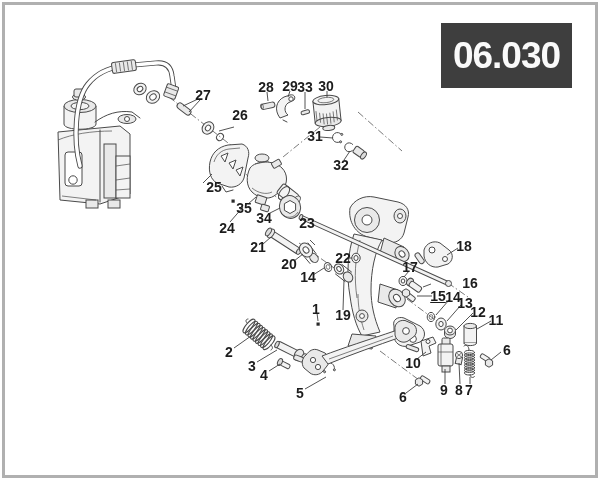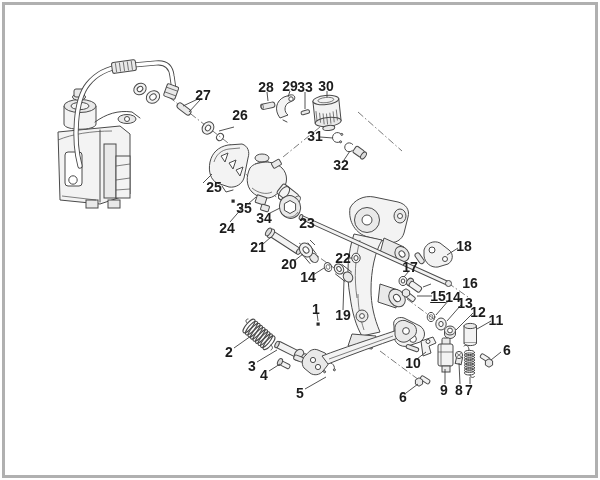--- a/index.html
+++ b/index.html
@@ -27,20 +27,23 @@
   .axis { fill:none; stroke:#6a6a6a; stroke-width:0.9; stroke-dasharray:7 2.5 1.5 2.5; }
   .leader { fill:none; stroke:#3f3f3f; stroke-width:0.9; }
   .thin { fill:none; stroke:var(--line,#4a4a4a); stroke-width:0.7; }
 </style>
 </head>
 <body>
 
 <div class="stage">
   <div class="frame"></div>
 
+  <div class="badge">
+    <span>06.030</span>
+  </div>
 
   <svg class="diagram" width="600" height="480" viewBox="0 0 600 480">
 
     <g>
       <path class="axis" d="M169,97 L232,146"></path>
       <path class="axis" d="M224,158 L298,213"></path>
       <path class="axis" d="M448,283 L468,297"></path>
       <path class="axis" d="M320,127 L283,157"></path>
       <path class="axis" d="M358,112 L402,151"></path>
       <path class="axis" d="M299,243 L368,292"></path>

